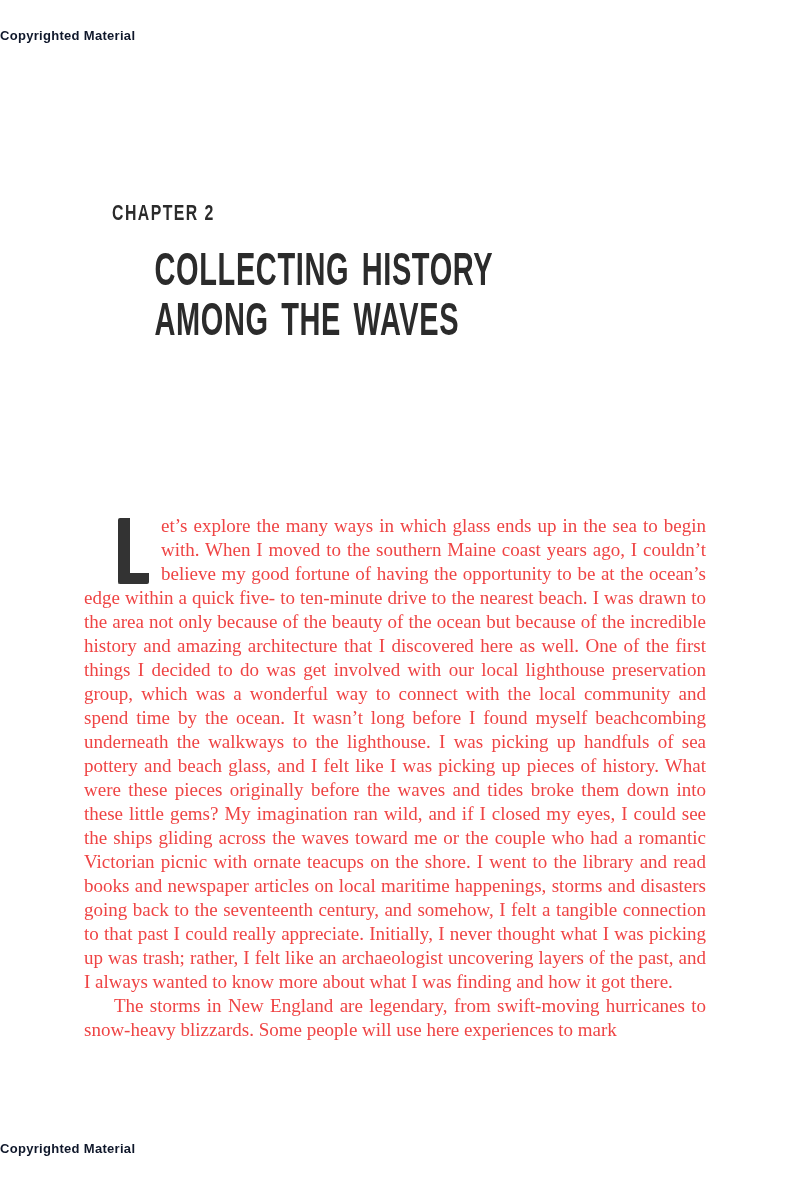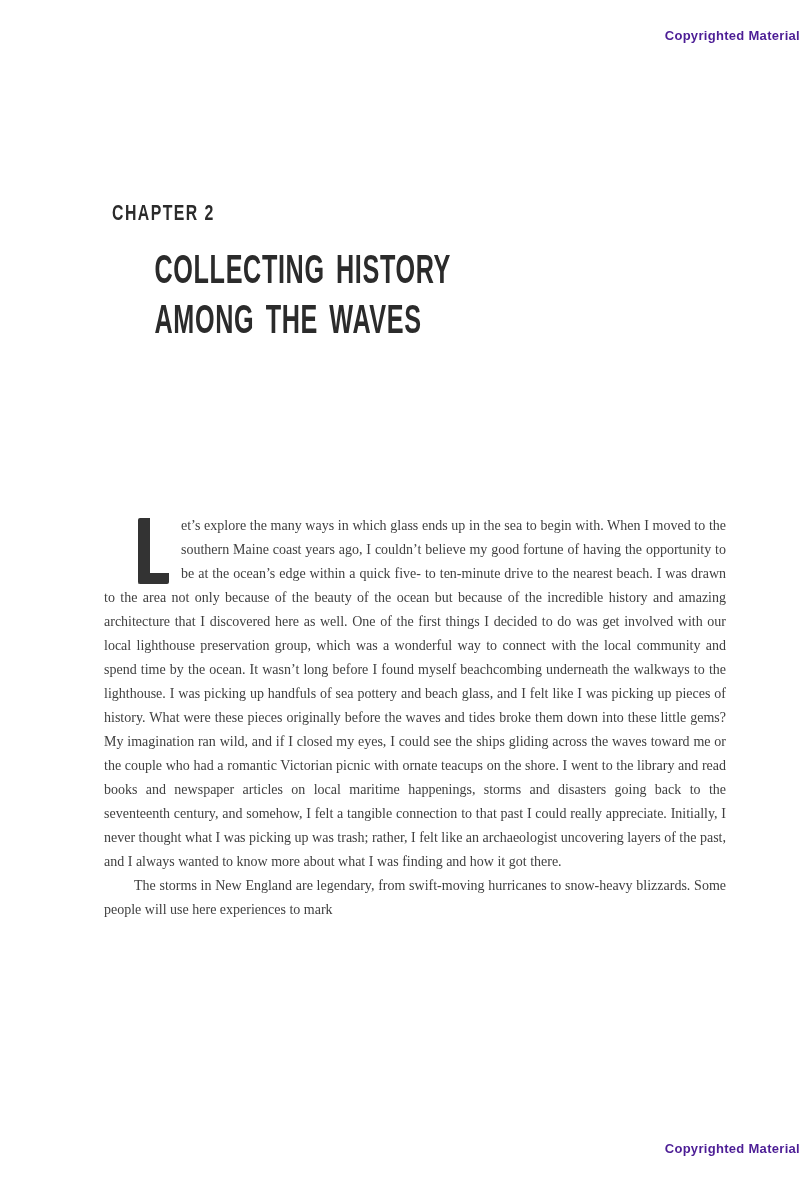--- a/index.html
+++ b/index.html
@@ -14,26 +14,26 @@
     background: #ffffff;
     overflow: hidden;
     font-family: "Liberation Serif", serif;
   }
 
   
   .copyright {
     position: absolute;
     left: 0;
     width: 100%;
-    text-align: right;
+    text-align: left;
     font-family: "Liberation Sans", sans-serif;
     font-size: 13px;
     font-weight: 600;
     letter-spacing: 0.3px;
-    color: #4c1d95;
+    color: #0f172a;
   }
   .copyright.top    { top: 28px; }
   .copyright.bottom { top: 1141px; }
 
   
   .chapter-head {
     position: absolute;
     top: 202px;
     left: 0;
     width: 100%;
@@ -43,41 +43,41 @@
   .chapter-label {
     font-size: 22px;
     font-weight: 700;
     letter-spacing: 2px;
     transform: scaleX(0.72);
     transform-origin: 50% 50%;
     line-height: 22px;
   }
   .chapter-title {
     margin: 20px 0 0 8px;
-    font-size: 40px;
+    font-size: 46px;
     font-weight: 700;
     line-height: 50px;
   }
   .title-line {
     display: block;
     letter-spacing: 1px;
     word-spacing: 6px;
     transform: scaleX(0.63);
     transform-origin: 50% 50%;
   }
 
   
   .body-text {
     position: absolute;
     top: 514px;
-    left: 104px;
+    left: 84px;
     width: 622px;
-    font-size: 14px;
+    font-size: 19px;
     line-height: 24px;
-    color: #404040;
+    color: #ef4444;
     text-align: justify;
   }
   .body-text p { margin: 0; }
   .para-indent { text-indent: 30px; }
 
   
   .dropcap {
     float: left;
     box-sizing: border-box;
     width: 31px;

